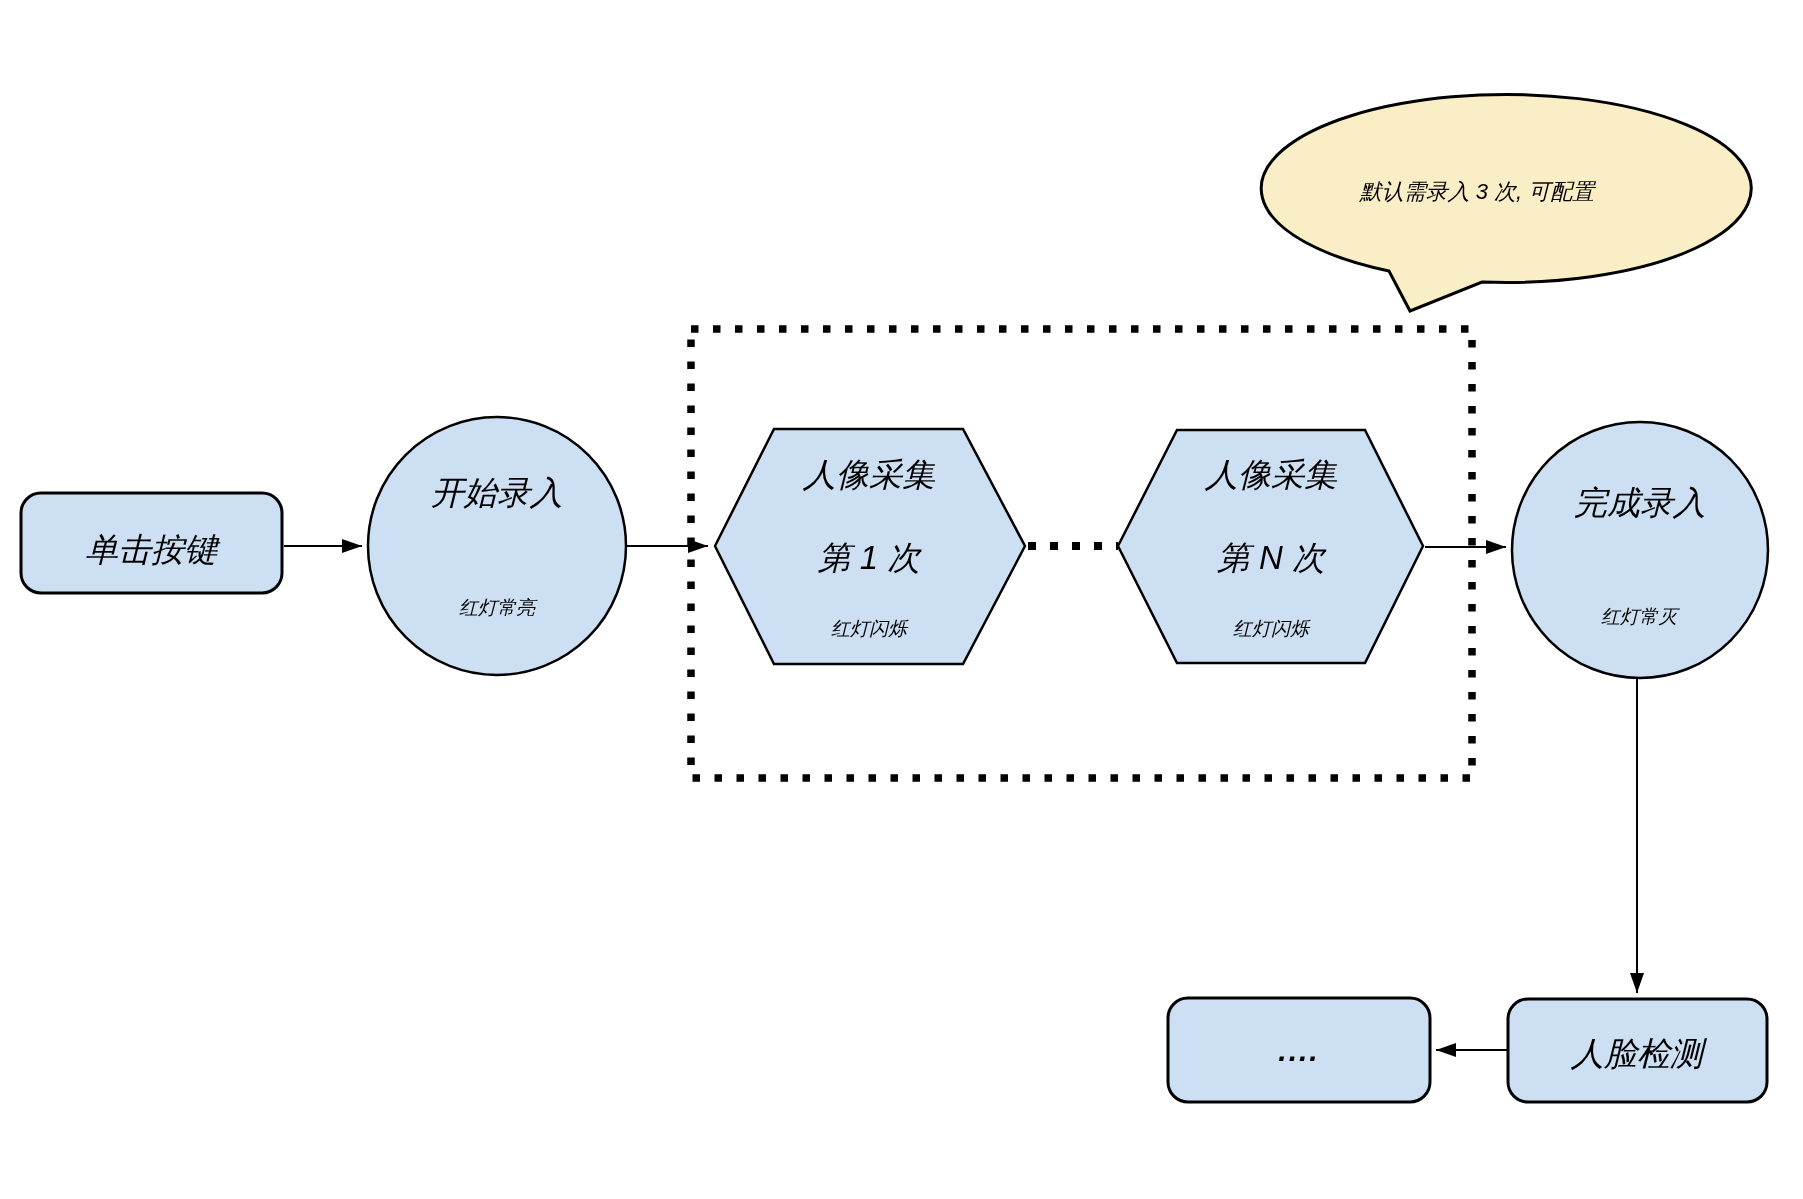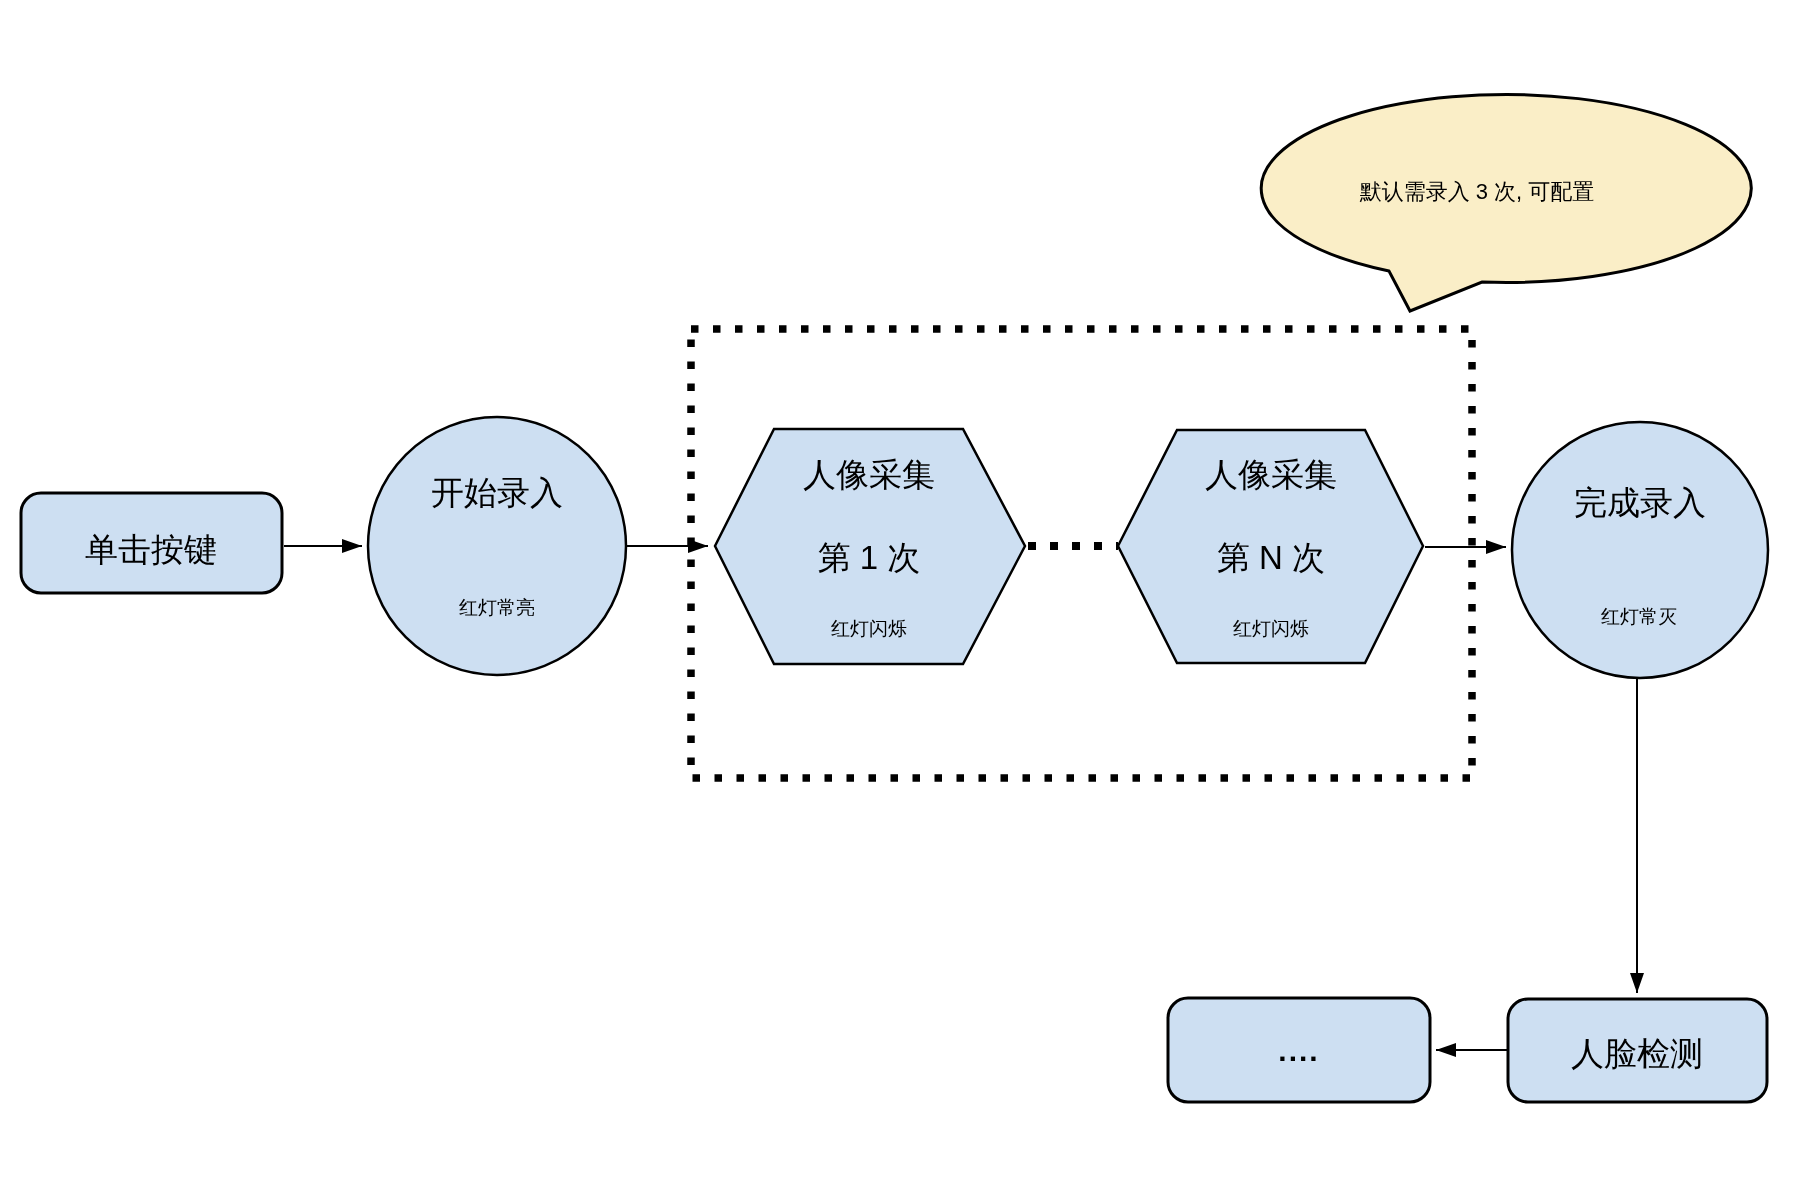--- a/index.html
+++ b/index.html
@@ -8,20 +8,21 @@
     background: #ffffff;
     width: 1803px;
     height: 1199px;
     overflow: hidden;
   }
   .canvas-wrap {
     width: 1803px;
     height: 1199px;
     position: relative;
     font-family: "Liberation Sans", "DejaVu Sans", sans-serif;
+    font-style: italic;
   }
   svg {
     display: block;
   }
   .shape {
     stroke: #000000;
   }
   .rect-node    { stroke-width: 3; }
   .circle-node  { stroke-width: 2.5; }
   .hex-node     { stroke-width: 2.5; }

